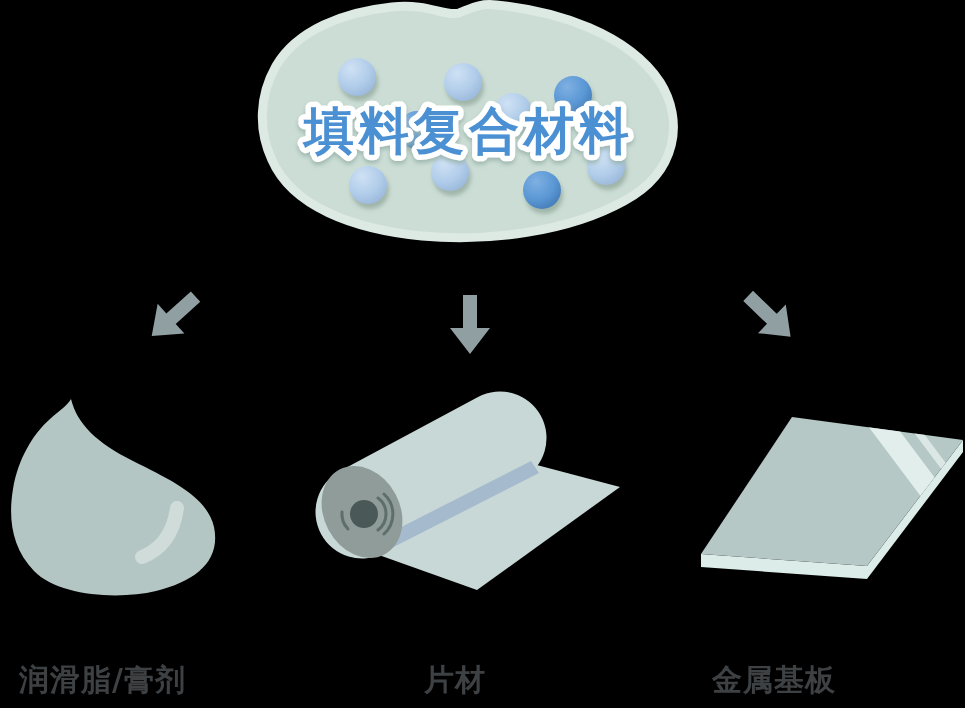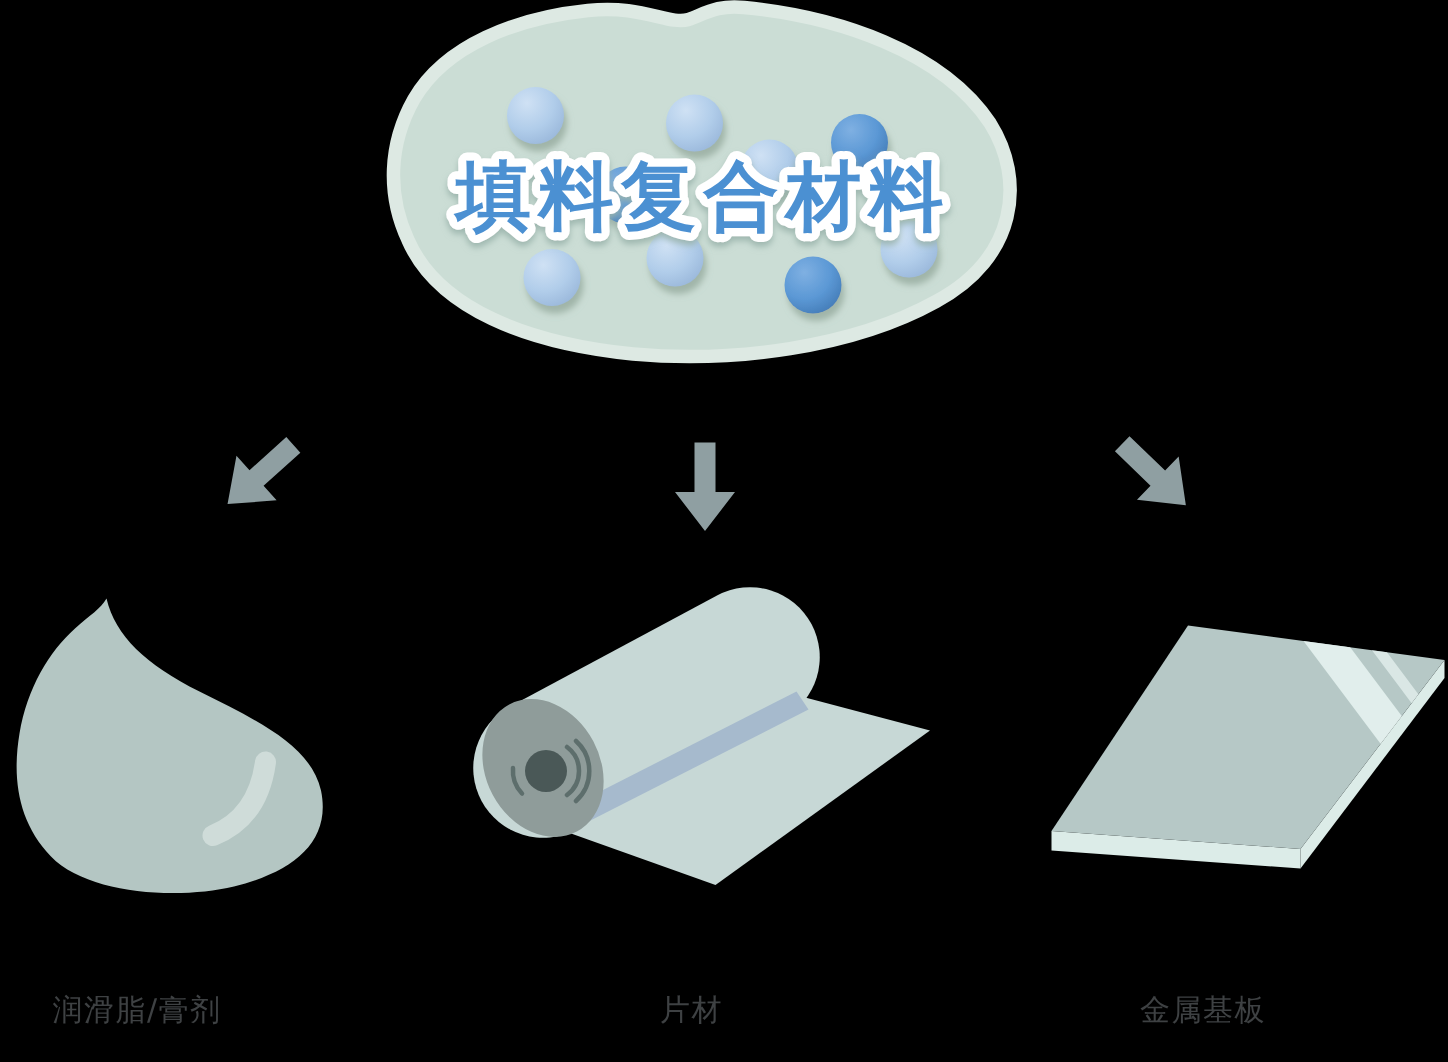--- a/index.html
+++ b/index.html
@@ -6,30 +6,29 @@
   .stage{
     position:relative;
     width:965px;height:708px;
     background:var(--background,#000);
     overflow:hidden;
     font-family:"DejaVu Sans","Liberation Sans",sans-serif;
   }
   .stage svg{position:absolute;left:0;top:0;}
   .product-label{
     position:absolute;
-    font-size:20px;
-    font-weight:400;
+    font-size:30px;
+    font-weight:700;
     letter-spacing:1px;
     color:var(--label-text,#3e4143);
     white-space:nowrap;
-    margin-left:16px;
   }
   .label-grease{left:19px;top:660px;}
   .label-sheet{left:424px;top:660px;}
-  .label-substrate{left:744px;top:660px;}
+  .label-substrate{left:712px;top:660px;}
   .blob-title{
     font-weight:bold;
     font-size:50px;
     letter-spacing:5px;
     paint-order:stroke;
     stroke:var(--title-outline,#fff);
     stroke-width:11px;
     stroke-linejoin:round;
     fill:var(--title-text,#4b90d2);
   }

